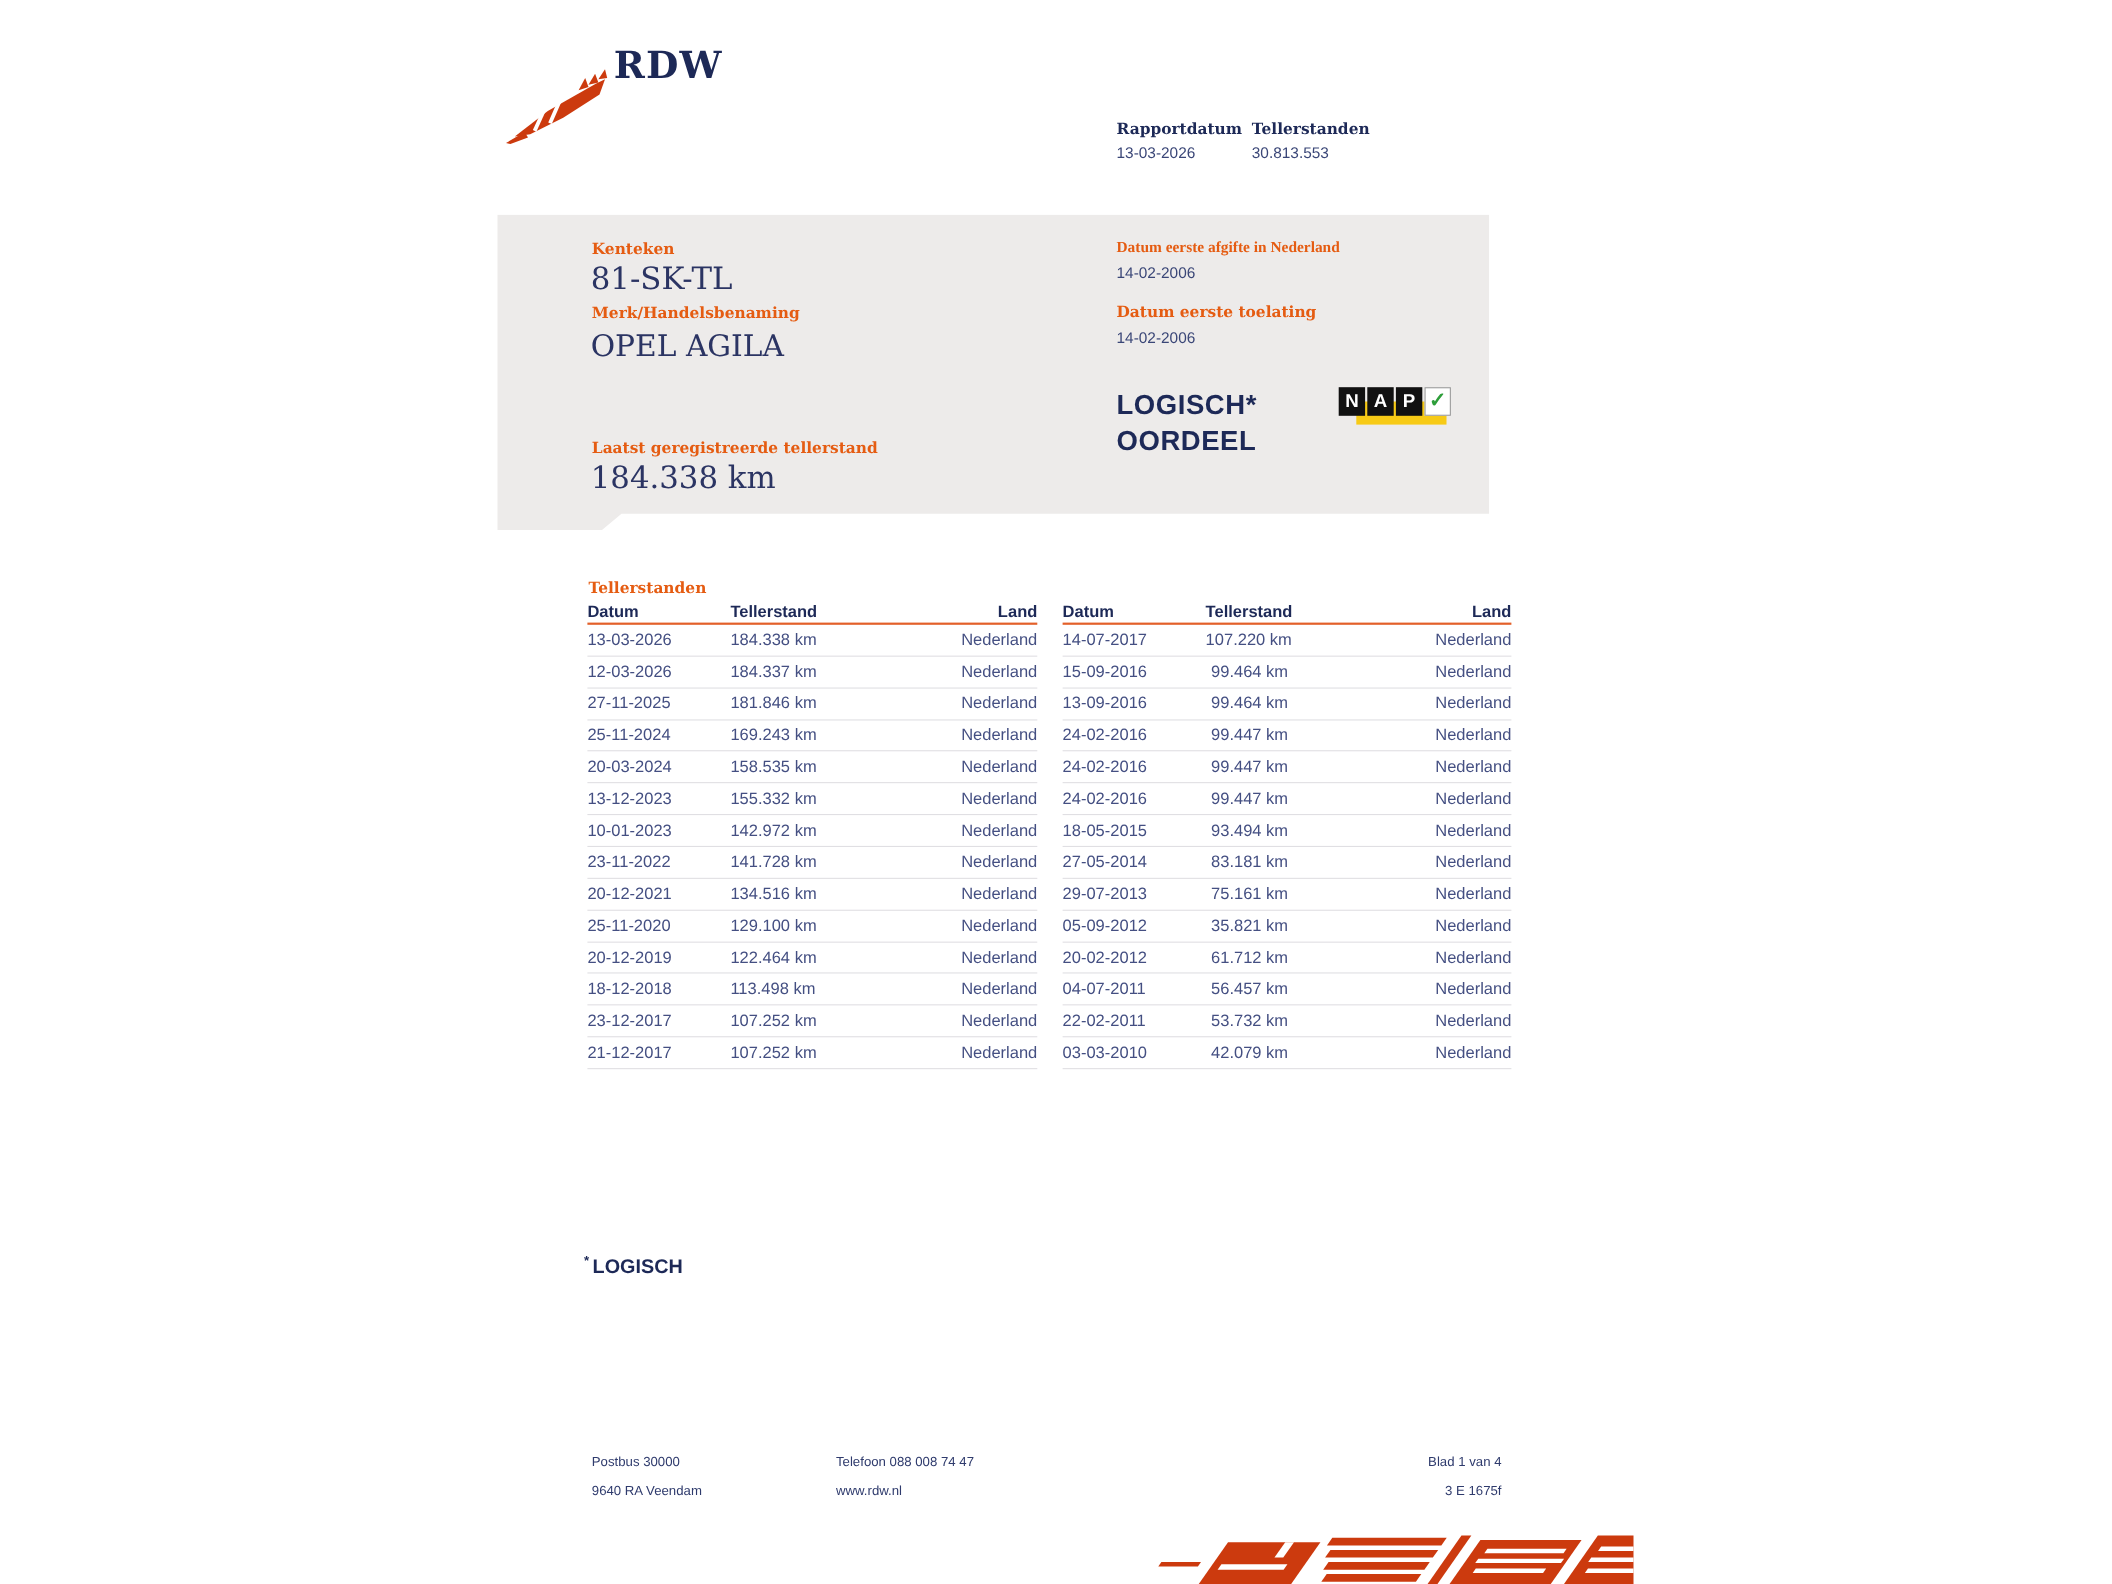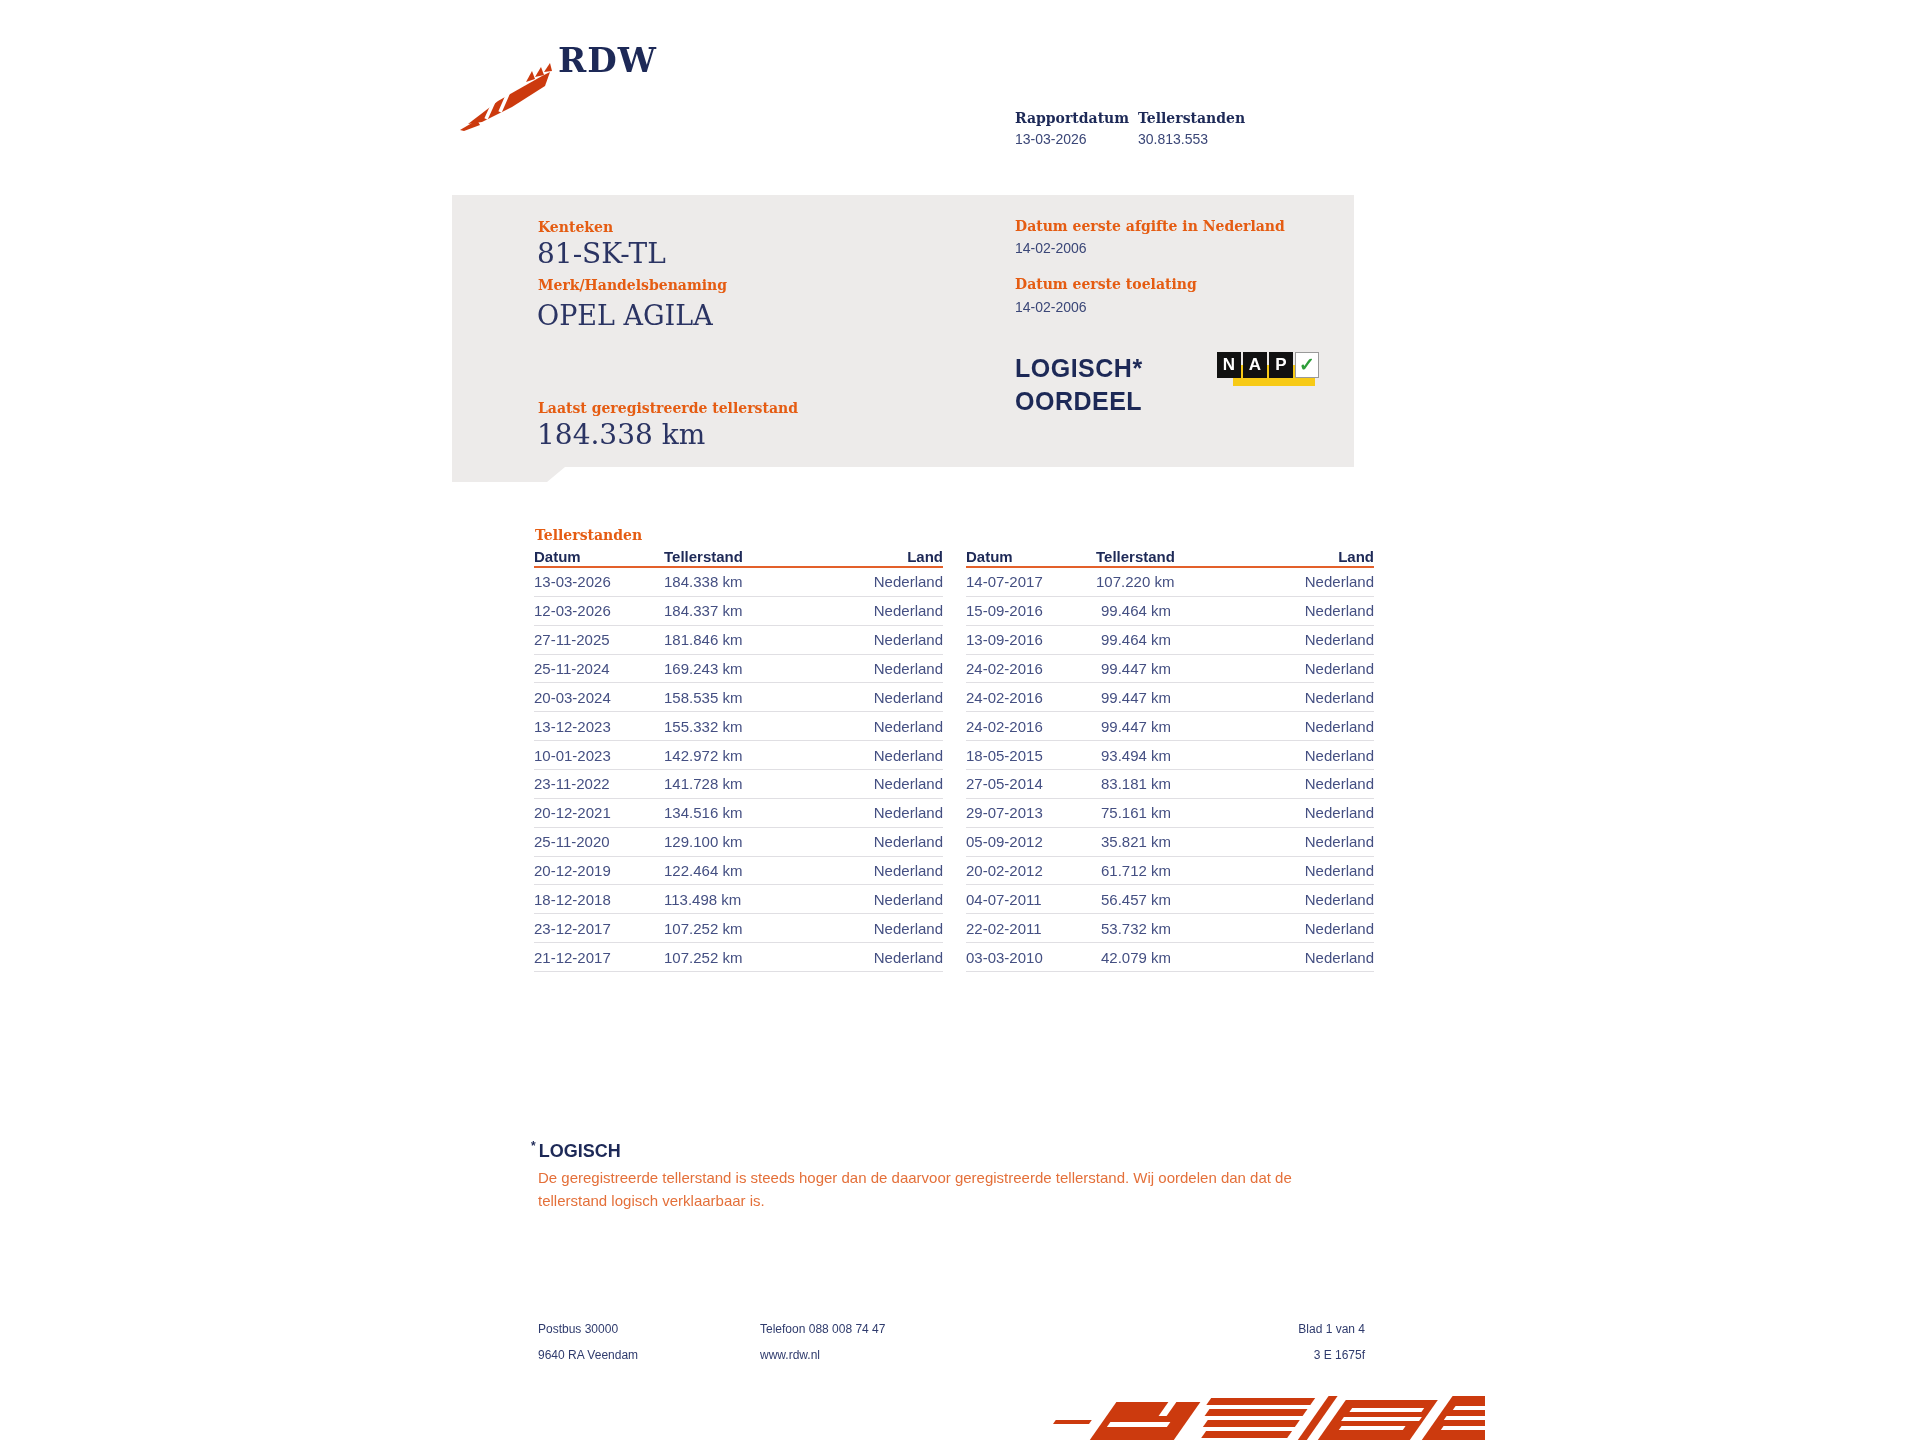--- a/index.html
+++ b/index.html
@@ -121,21 +121,21 @@
 
   <div class="abs slab-label" style="left:538px;top:219px;">Kenteken</div>
   <div class="abs big-serif" style="left:537px;top:237px;">81-SK-TL</div>
 
   <div class="abs slab-label" style="left:538px;top:277px;">Merk/Handelsbenaming</div>
   <div class="abs big-serif" style="left:537px;top:300px;font-size:27px;">OPEL AGILA</div>
 
   <div class="abs slab-label" style="left:538px;top:400px;">Laatst geregistreerde tellerstand</div>
   <div class="abs big-serif" style="left:537px;top:418px;">184.338 km</div>
 
-  <div class="abs slab-label" style="left:1015px;top:218px;">Datum eerste afgifte in Nederland</div>
+  <div class="abs slab-label" style="left:1015px;top:218px;font-family:Liberation Serif, serif;">Datum eerste afgifte in Nederland</div>
   <div class="abs small-value" style="left:1015px;top:240px;">14-02-2006</div>
 
   <div class="abs slab-label" style="left:1015px;top:276px;">Datum eerste toelating</div>
   <div class="abs small-value" style="left:1015px;top:299px;">14-02-2006</div>
 
   <div class="abs verdict">
     <div>LOGISCH*</div>
     <div>OORDEEL</div>
   </div>
 
@@ -305,21 +305,20 @@
           <span class="c1">03-03-2010</span>
           <span class="c2">42.079 km</span>
           <span class="c3">Nederland</span>
         </div>
       </div>
   </div>
 
   <div class="abs expl-title">
     <span class="star">*</span><span>LOGISCH</span>
   </div>
-  <div class="abs expl-text">De geregistreerde tellerstand is steeds hoger dan de daarvoor geregistreerde tellerstand. Wij oordelen dan dat de tellerstand logisch verklaarbaar is.</div>
 
   <div class="abs foot" style="left:538px;top:1322px;">Postbus 30000</div>
   <div class="abs foot" style="left:538px;top:1348px;">9640 RA Veendam</div>
   <div class="abs foot" style="left:760px;top:1322px;">Telefoon 088 008 74 47</div>
   <div class="abs foot" style="left:760px;top:1348px;">www.rdw.nl</div>
   <div class="abs foot foot-right" style="top:1322px;">Blad 1 van 4</div>
   <div class="abs foot foot-right" style="top:1348px;">3 E 1675f</div>
 
   <div class="abs stripes-wrap">
     <svg width="450" height="60" viewBox="0 0 450 60">

